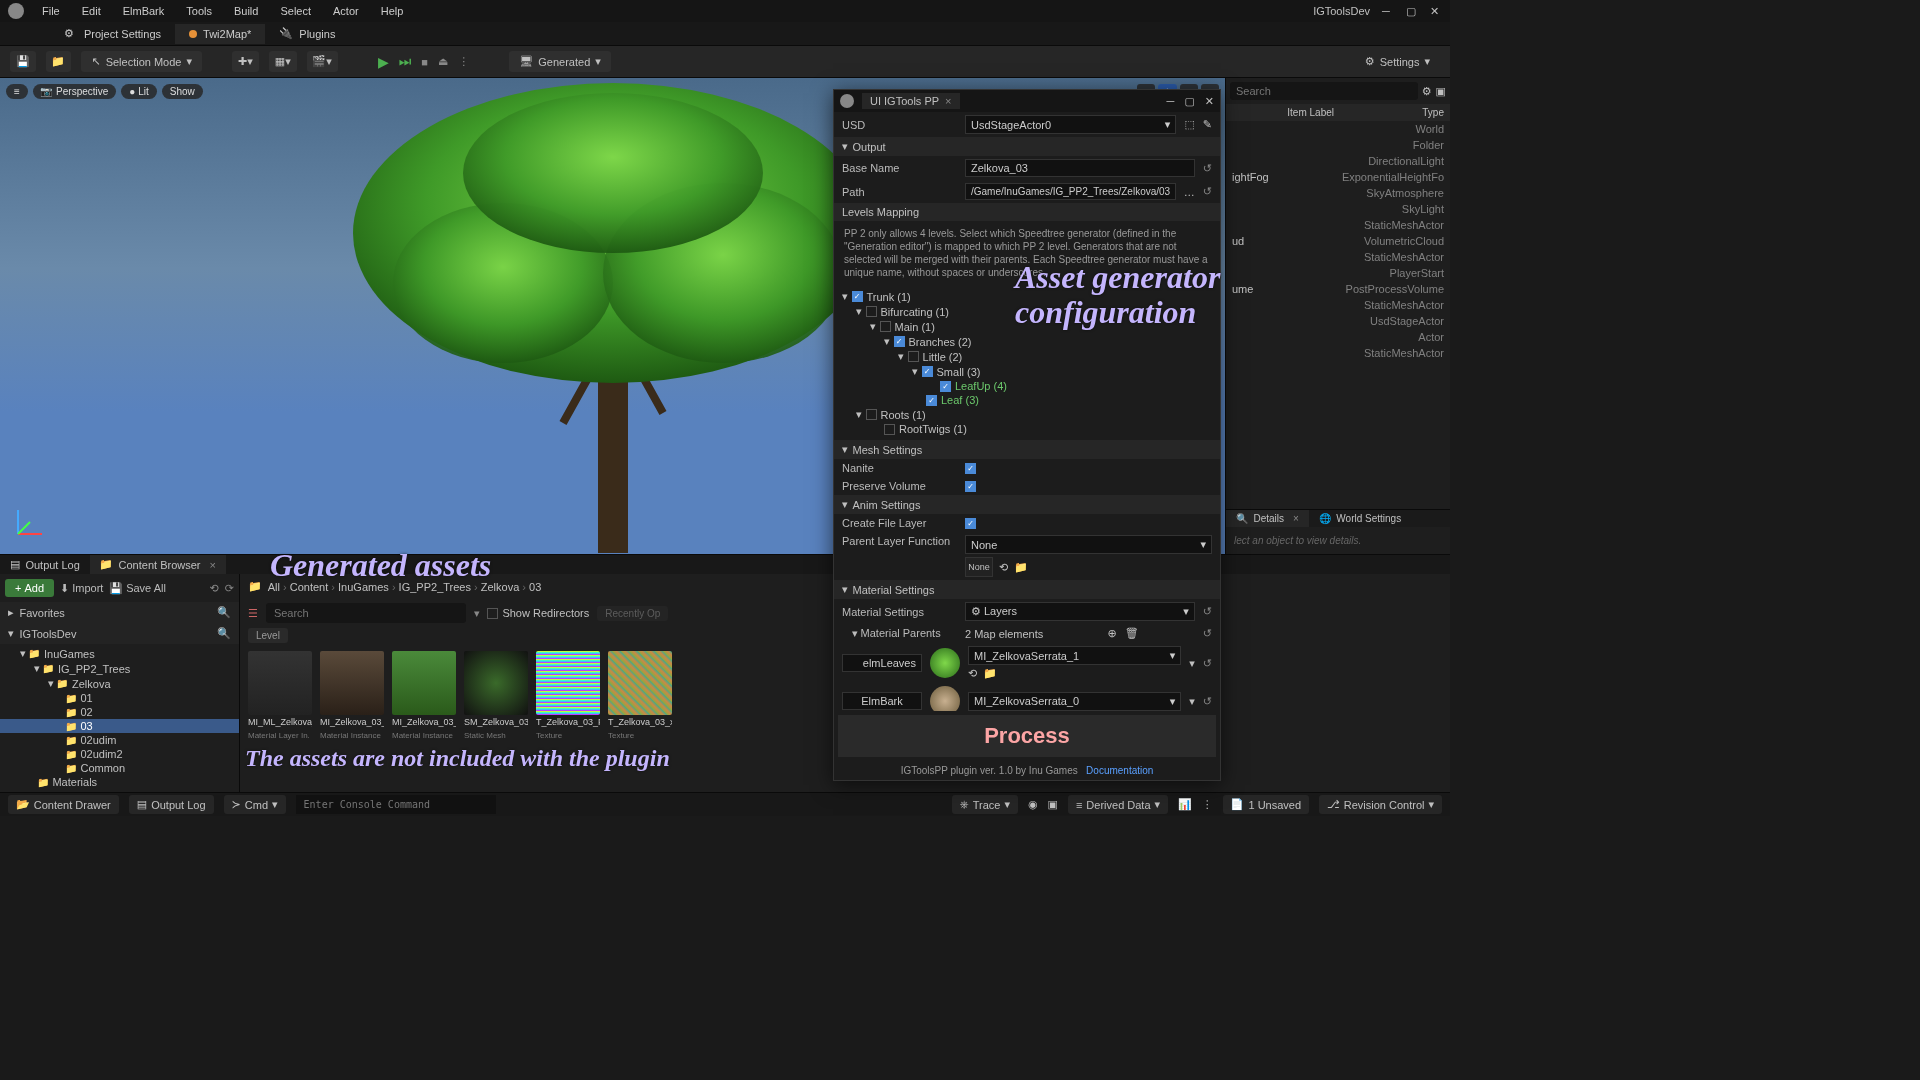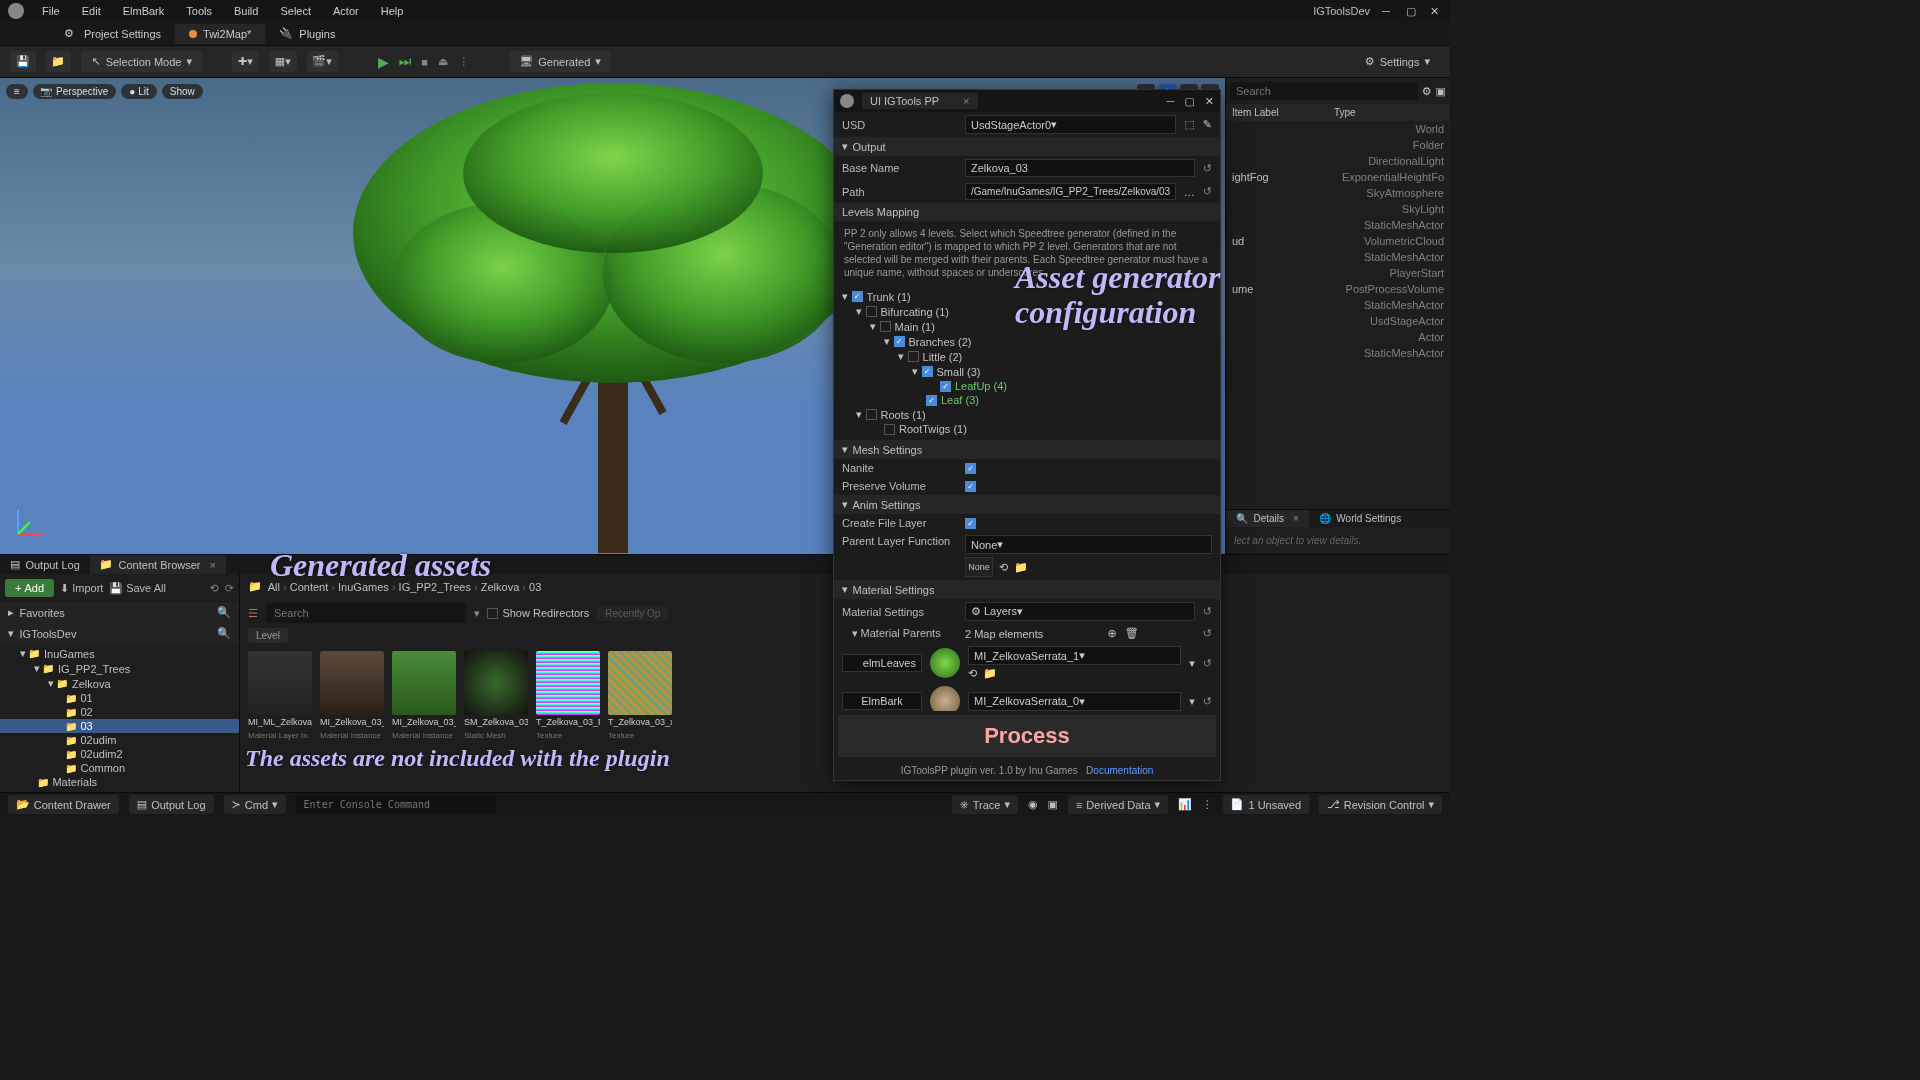--- a/index.html
+++ b/index.html
@@ -24,21 +24,21 @@
 .viewport { flex:1; background:linear-gradient(#4a6a8a 0%,#6a8aaa 40%,#5982be 70%,#5982be 100%); position:relative; }
 .vp-toolbar-l { position:absolute; top:6px; left:6px; display:flex; gap:5px; }
 .vp-toolbar-r { position:absolute; top:6px; right:6px; display:flex; gap:3px; }
 .vpbtn { background:rgba(40,40,40,.85); color:#ddd; padding:2px 8px; border-radius:10px; font-size:10px; cursor:pointer; }
 .vpbtn.sq { border-radius:3px; padding:3px 5px; }
 .tree-svg { position:absolute; left:50%; top:5px; transform:translateX(-50%); }
 .axis { position:absolute; left:10px; bottom:10px; font-size:10px; }
 .outliner { width:225px; background:#1e1e1e; border-left:1px solid #0a0a0a; display:flex; flex-direction:column; }
 .outliner-head { display:flex; align-items:center; padding:4px; gap:4px; }
 .outliner-search { flex:1; background:#151515; border:none; color:#ccc; padding:3px 6px; border-radius:3px; font-size:11px; }
-.outliner-cols { display:flex; background:#262626; padding:3px 6px; font-size:10px; }
+.outliner-cols { display:flex; background:#262626; padding:3px 6px; font-size:10px;text-align:right; }
 .outliner-list { flex:1; overflow:hidden; }
 .outl-row { padding:2px 6px 2px 0; display:flex; white-space:nowrap; }
 .outl-type { color:#808080; margin-left:auto; }
 .details-tabs { display:flex; background:#1a1a1a; border-top:1px solid #0a0a0a; }
 .dtab { padding:3px 10px; display:flex; align-items:center; gap:5px; cursor:pointer; font-size:10px; }
 .dtab.active { background:#262626; }
 .details-body { padding:8px; color:#666; font-style:italic; font-size:10px; }
 
 .browser-tabs { height:20px; background:#181818; display:flex; align-items:center; border-top:1px solid #0a0a0a; }
 .btab { padding:3px 10px; display:flex; align-items:center; gap:5px; cursor:pointer; font-size:11px; }
@@ -69,28 +69,28 @@
 .itemcount { padding:3px 8px; color:#888; font-size:10px; border-top:1px solid #0a0a0a; }
 
 .statusbar { position:absolute; bottom:0; left:0; right:0; height:24px; background:#181818; display:flex; align-items:center; padding:0 8px; gap:10px; border-top:1px solid #0a0a0a; font-size:11px; }
 .sbtn { background:#262626; padding:3px 8px; border-radius:3px; cursor:pointer; display:flex; align-items:center; gap:4px; }
 .cmdinput { background:#111; border:none; color:#888; padding:4px 8px; width:200px; font-family:monospace; font-size:10px; }
 .statusbar .sp { flex:1; }
 
 
 .igpanel { position:absolute; left:833px; top:89px; width:388px; height:692px; background:#1c1c1c; border:1px solid #333; display:flex; flex-direction:column; box-shadow:0 4px 20px rgba(0,0,0,.6); }
 .ig-title { height:22px; background:#151515; display:flex; align-items:center; padding:0 6px; gap:8px; }
-.ig-title .tabt { background:#262626; padding:2px 8px; font-size:11px; display:flex; gap:24px; align-items:center; }
+.ig-title .tabt { background:#262626; padding:2px 8px; font-size:11px; display:flex; gap:6px; align-items:center; }
 .ig-title .wr { margin-left:auto; display:flex; gap:10px; }
 .ig-body { flex:1; overflow:auto; font-size:11px; }
 .ig-section { background:#262626; padding:3px 8px; display:flex; align-items:center; gap:5px; cursor:pointer; }
 .ig-row { display:flex; align-items:center; padding:3px 8px; gap:8px; }
 .ig-label { flex:0 0 115px; color:#bbb; font-size:11px; }
 .ig-input { background:#111; border:1px solid #333; color:#ccc; padding:2px 5px; font-size:11px; flex:1; }
-.ig-drop { background:#111; border:1px solid #333; color:#ccc; padding:2px 5px; font-size:11px; flex:1; display:flex; align-items:center; }
+.ig-drop { background:#111; border:1px solid #333; color:#ccc; padding:2px 5px; font-size:11px; flex:1; display:flex; justify-content:space-between; align-items:center; }
 .ig-help { padding:6px 10px; color:#999; font-size:10px; line-height:1.3; }
 .ig-tree { padding:4px 8px; }
 .ig-trow { display:flex; align-items:center; gap:4px; padding:1px 0; font-size:11px; }
 .ig-cb { width:11px; height:11px; border:1px solid #555; display:inline-block; cursor:pointer; }
 .ig-cb.on { background:#4a8ad8; border-color:#4a8ad8; }
 .ig-cb.on::after { content:"✓"; color:#fff; font-size:8px; display:block; text-align:center; line-height:9px; }
 .lgreen { color:#6cc96c; }
 .resetarr { margin-left:auto; color:#888; cursor:pointer; }
 .process-btn { background:#2a2a2a; text-align:center; padding:8px; font-size:22px; font-weight:600; color:#fca5a5; cursor:pointer; margin:4px; }
 .ig-footer { text-align:center; padding:4px; font-size:10px; color:#999; }

